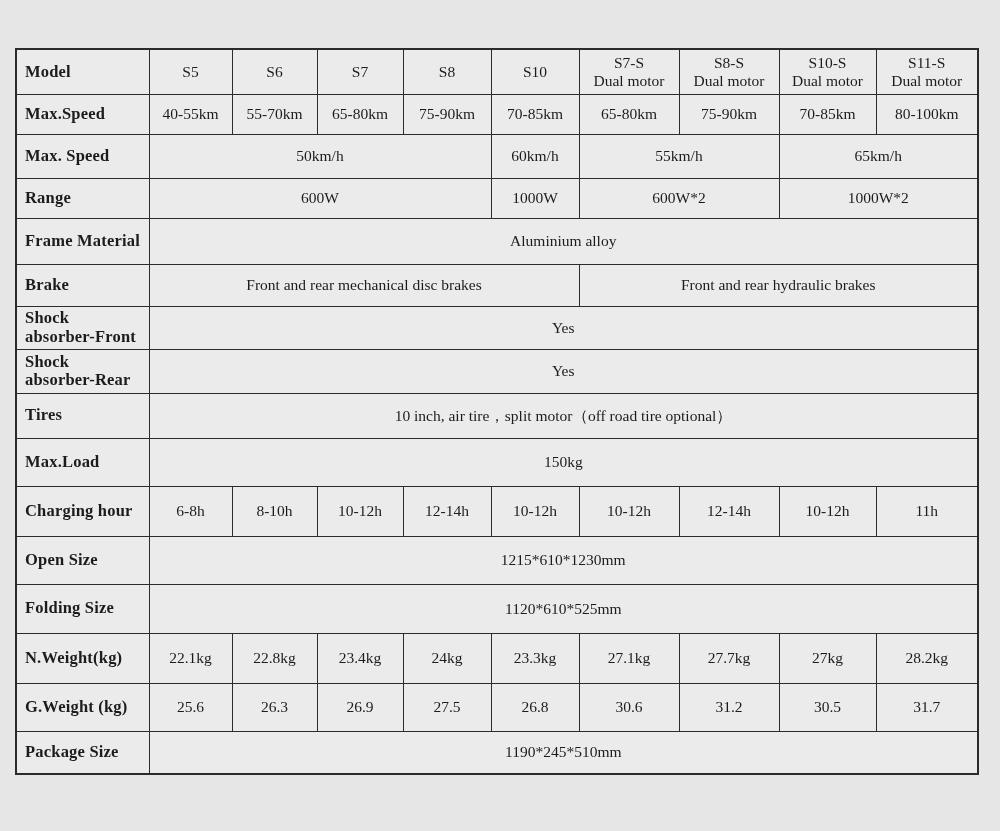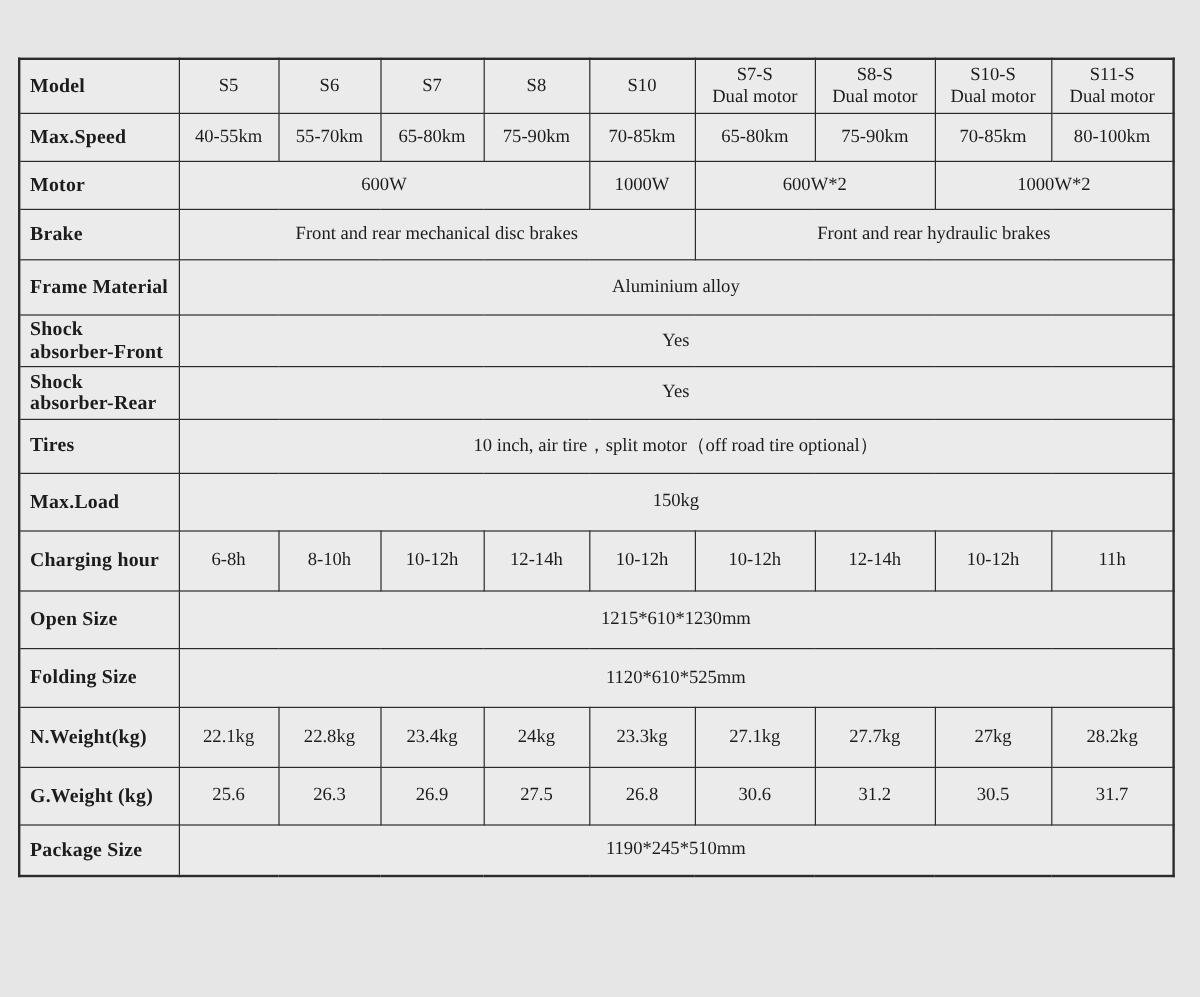--- a/index.html
+++ b/index.html
@@ -84,35 +84,42 @@
           <td class="val">40-55km</td>
           <td class="val">55-70km</td>
           <td class="val">65-80km</td>
           <td class="val">75-90km</td>
           <td class="val">70-85km</td>
           <td class="val">65-80km</td>
           <td class="val">75-90km</td>
           <td class="val">70-85km</td>
           <td class="val">80-100km</td>
         </tr>
+        <tr style="height: 44px;">
+          <td class="label">Max. Speed</td>
+          <td class="val" colspan="4">50km/h</td>
+          <td class="val">60km/h</td>
+          <td class="val" colspan="2">55km/h</td>
+          <td class="val" colspan="2">65km/h</td>
+        </tr>
         <tr style="height: 40px;">
-          <td class="label">Motor</td>
+          <td class="label">Range</td>
           <td class="val" colspan="4">600W</td>
           <td class="val">1000W</td>
           <td class="val" colspan="2">600W*2</td>
           <td class="val" colspan="2">1000W*2</td>
         </tr>
+        <tr style="height: 46px;">
+          <td class="label">Frame Material</td>
+          <td class="val" colspan="9">Aluminium alloy</td>
+        </tr>
         <tr style="height: 42px;">
           <td class="label">Brake</td>
           <td class="val" colspan="5">Front and rear mechanical disc brakes</td>
           <td class="val" colspan="4">Front and rear hydraulic brakes</td>
-        </tr>
-        <tr style="height: 46px;">
-          <td class="label">Frame Material</td>
-          <td class="val" colspan="9">Aluminium alloy</td>
         </tr>
         <tr style="height: 43px;">
           <td class="label">Shock
 absorber-Front</td>
           <td class="val" colspan="9">Yes</td>
         </tr>
         <tr style="height: 44px;">
           <td class="label">Shock
 absorber-Rear</td>
           <td class="val" colspan="9">Yes</td>

